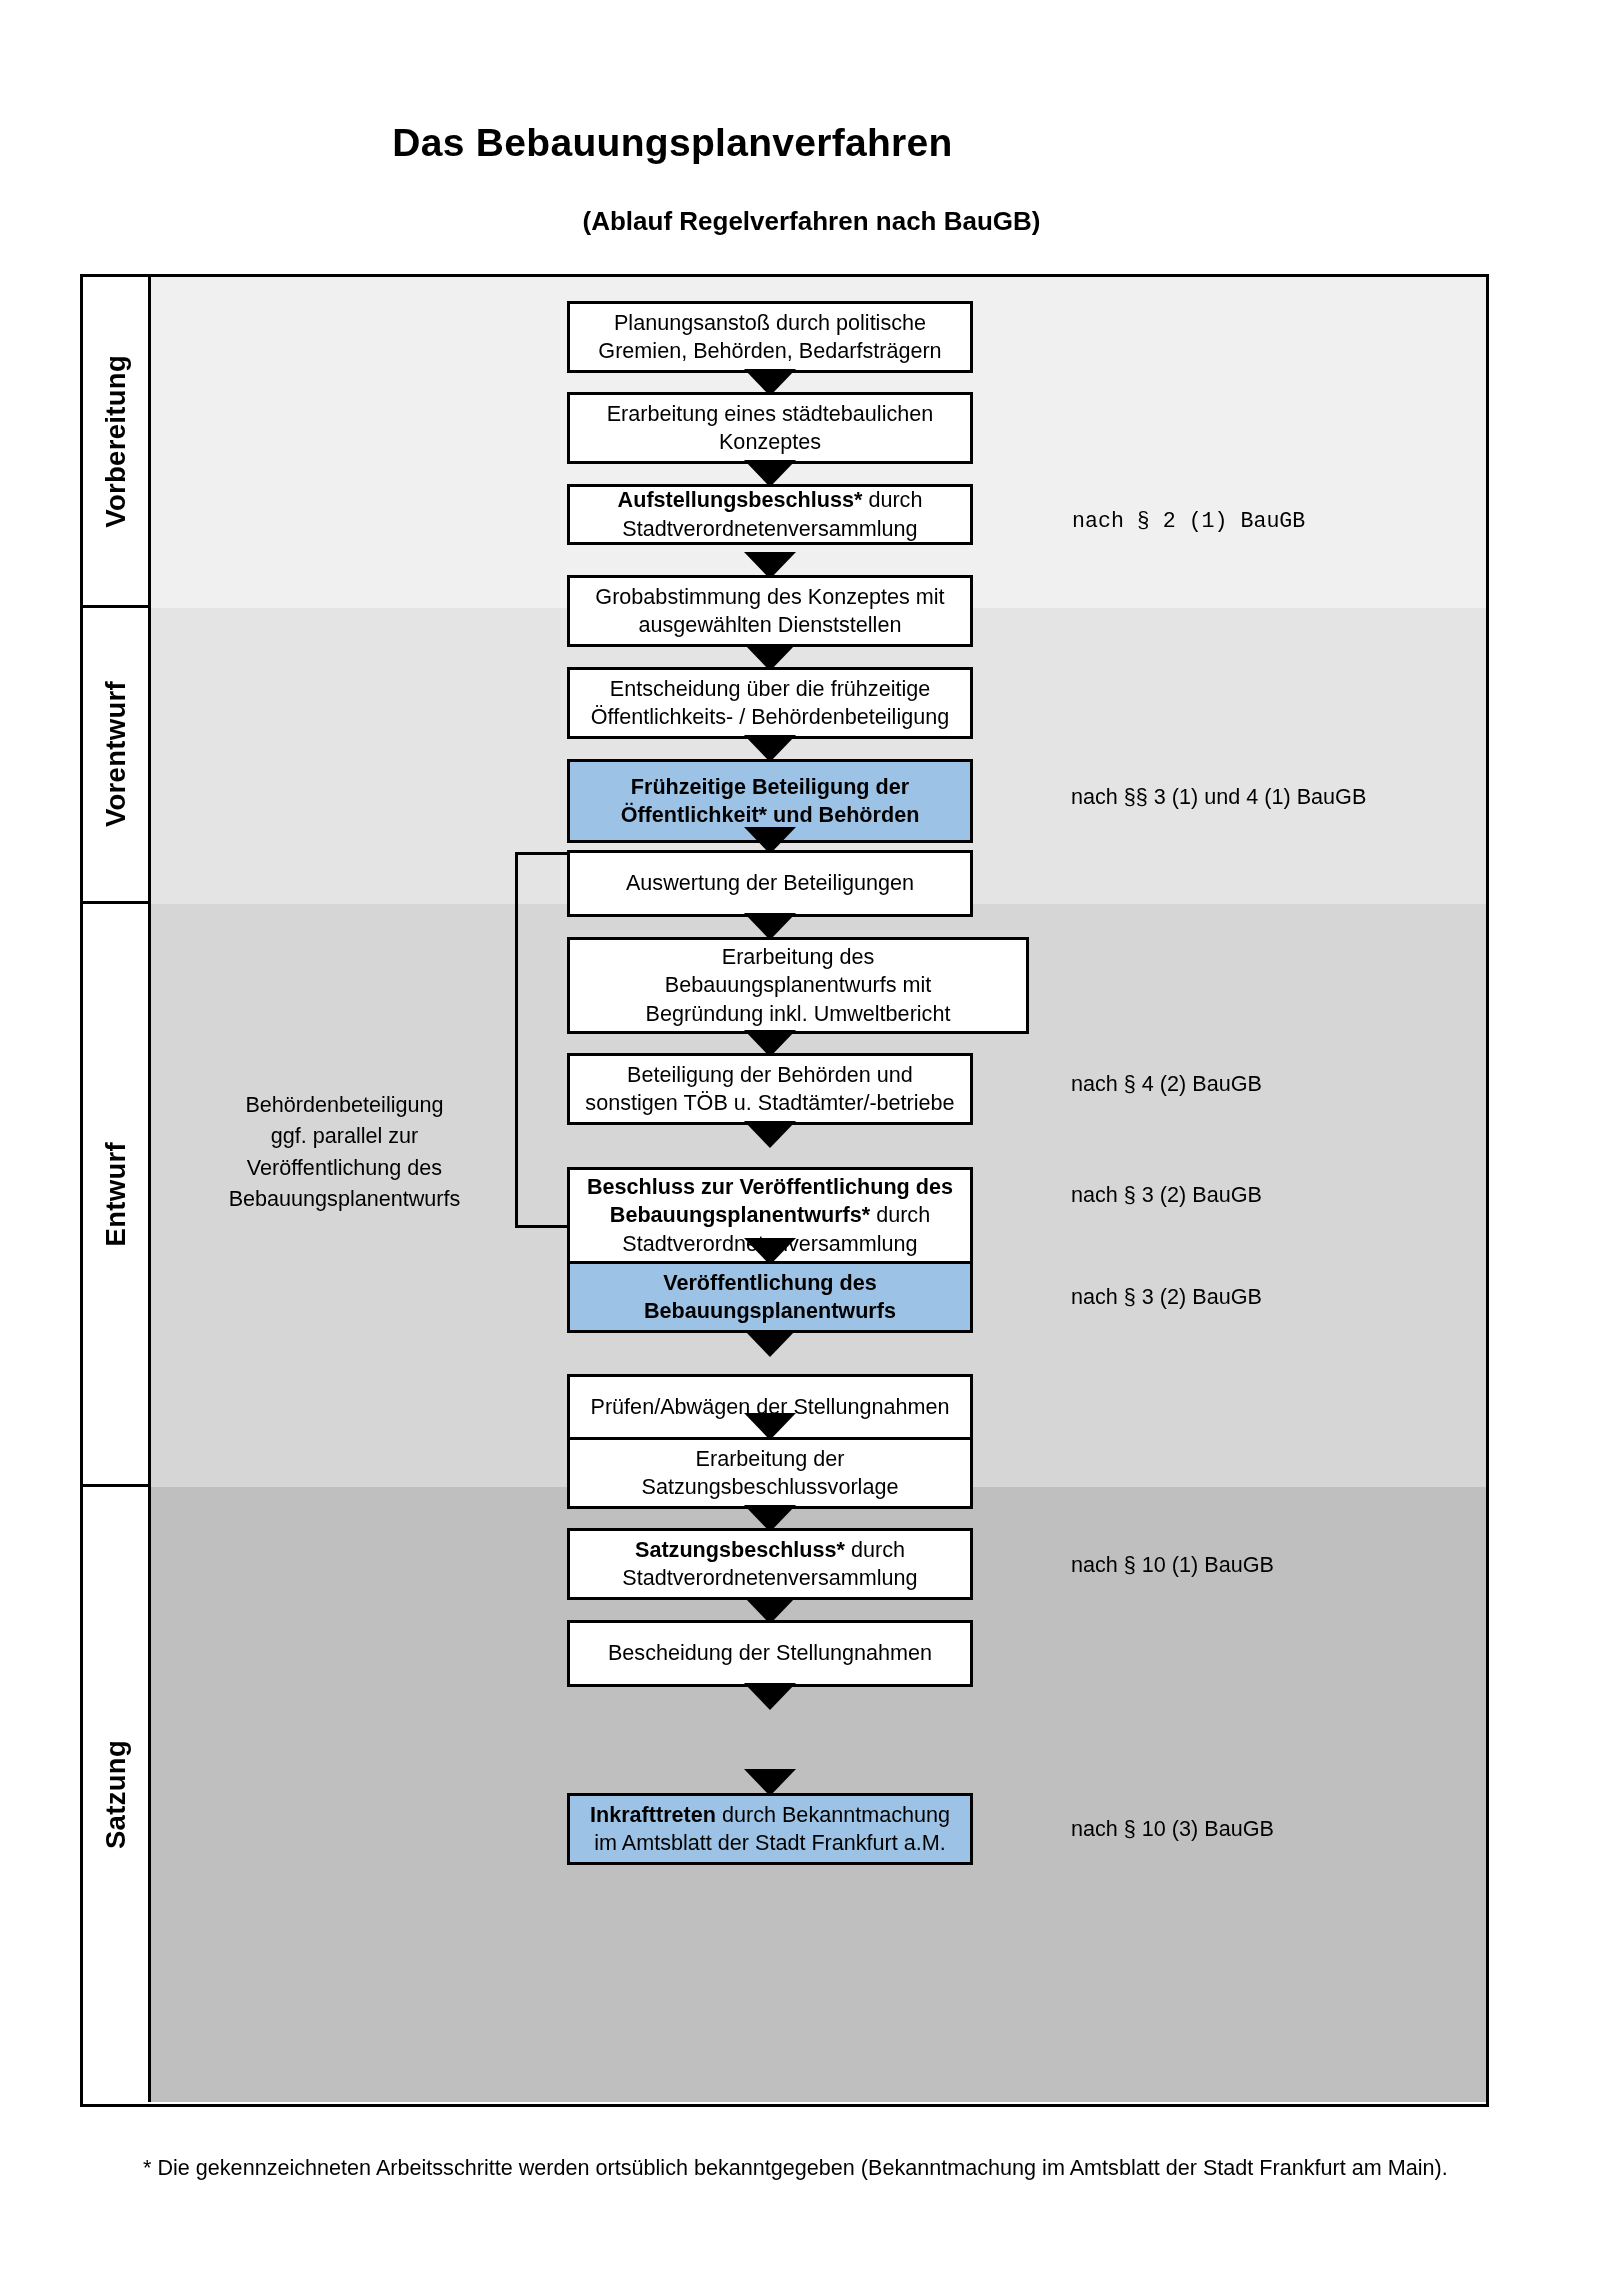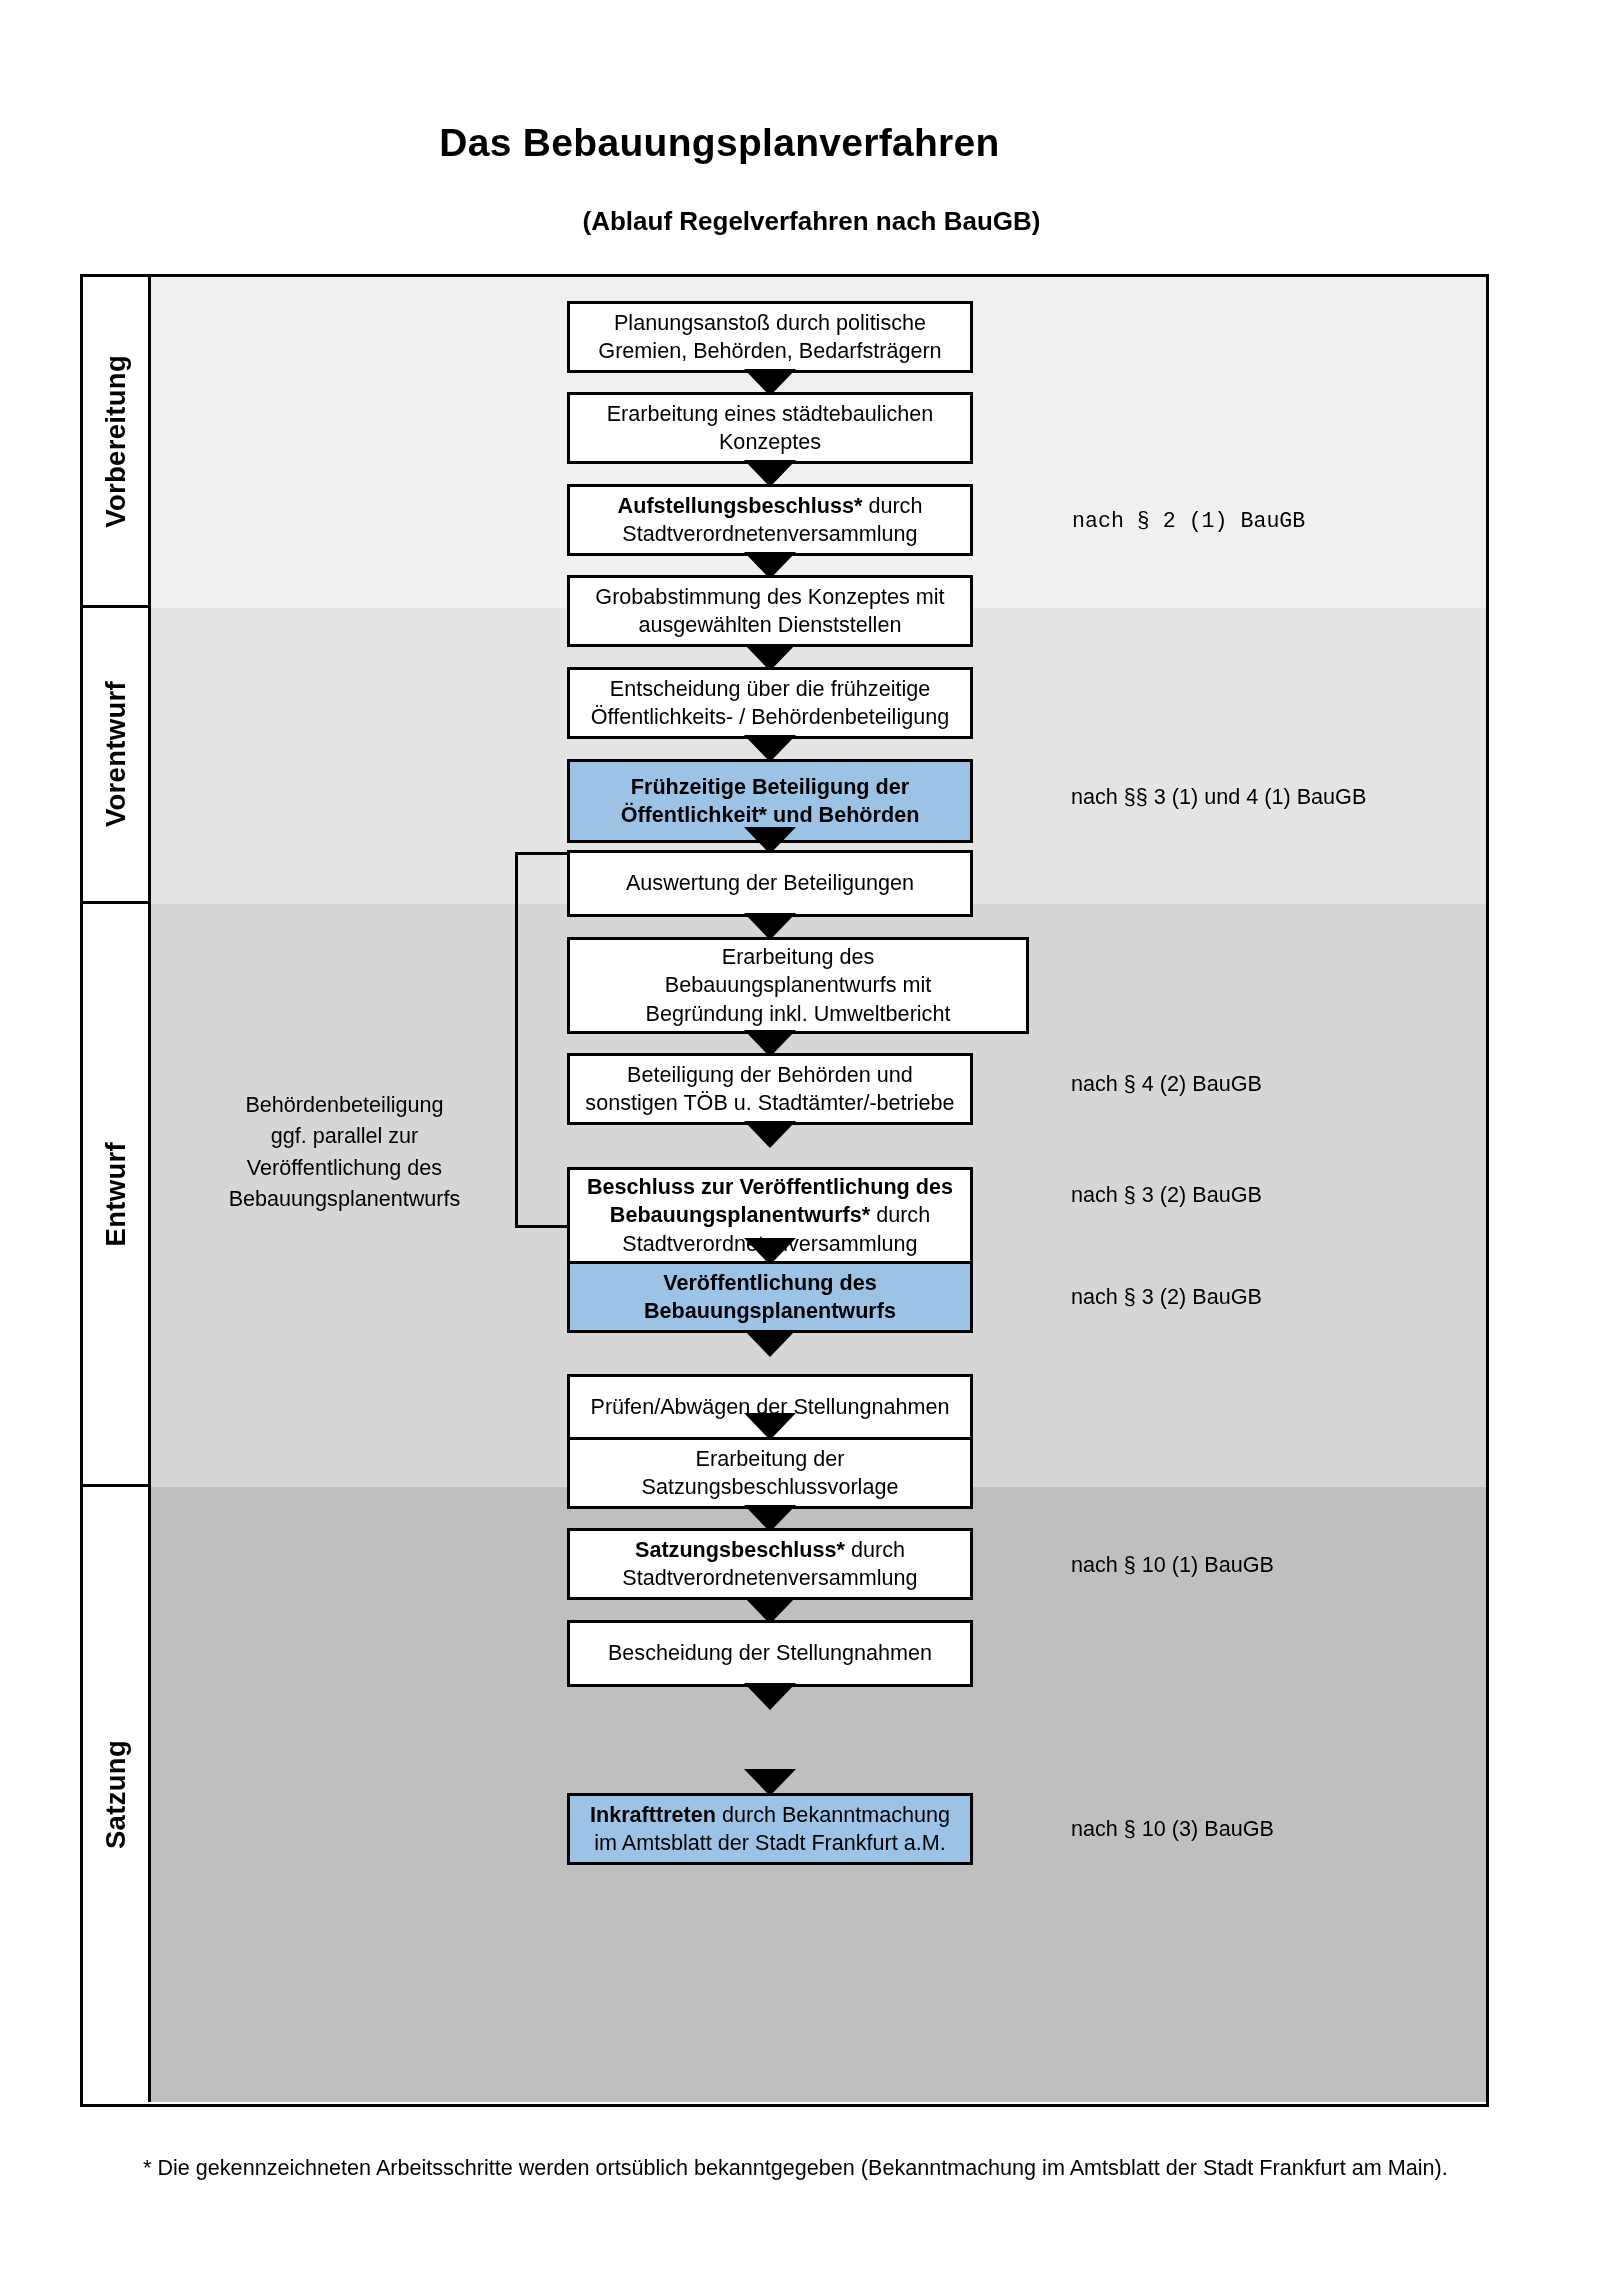--- a/index.html
+++ b/index.html
@@ -9,21 +9,21 @@
     font-family:"Liberation Sans",sans-serif;
     color:#000;
     position:relative;
     overflow:hidden;
   }
 
   
   #title{
     position:absolute;left:0;top:121px;width:1345px;
     text-align:center;
-    font-size:39px;font-weight:bold;letter-spacing:0.3px;padding-left:47px;
+    font-size:39px;font-weight:bold;letter-spacing:0.3px;
   }
   #subtitle{
     position:absolute;left:0;top:206px;width:1623px;
     text-align:center;
     font-size:26px;font-weight:bold;
   }
 
   
   #frame{
     position:absolute;left:80px;top:274px;
@@ -151,21 +151,21 @@
   <div class="darrow" style="left:661px;top:92px;"></div>
 
   <div class="fbox" style="left:484px;top:115px;width:406px;height:72px;">
     <span>
       <span>Erarbeitung eines städtebaulichen</span><br>
       <span>Konzeptes</span>
     </span>
   </div>
   <div class="darrow" style="left:661px;top:183px;"></div>
 
-  <div class="fbox" style="left:484px;top:207px;width:406px;height:72px;">
+  <div class="fbox" style="left:484px;top:207px;width:406px;height:61px;">
     <span>
       <b>Aufstellungsbeschluss*</b><span> durch</span><br>
       <span>Stadtverordnetenversammlung</span>
     </span>
   </div>
   <div class="darrow" style="left:661px;top:275px;"></div>
 
   <div class="fbox" style="left:484px;top:298px;width:406px;height:72px;">
     <span>
       <span>Grobabstimmung des Konzeptes mit</span><br>

